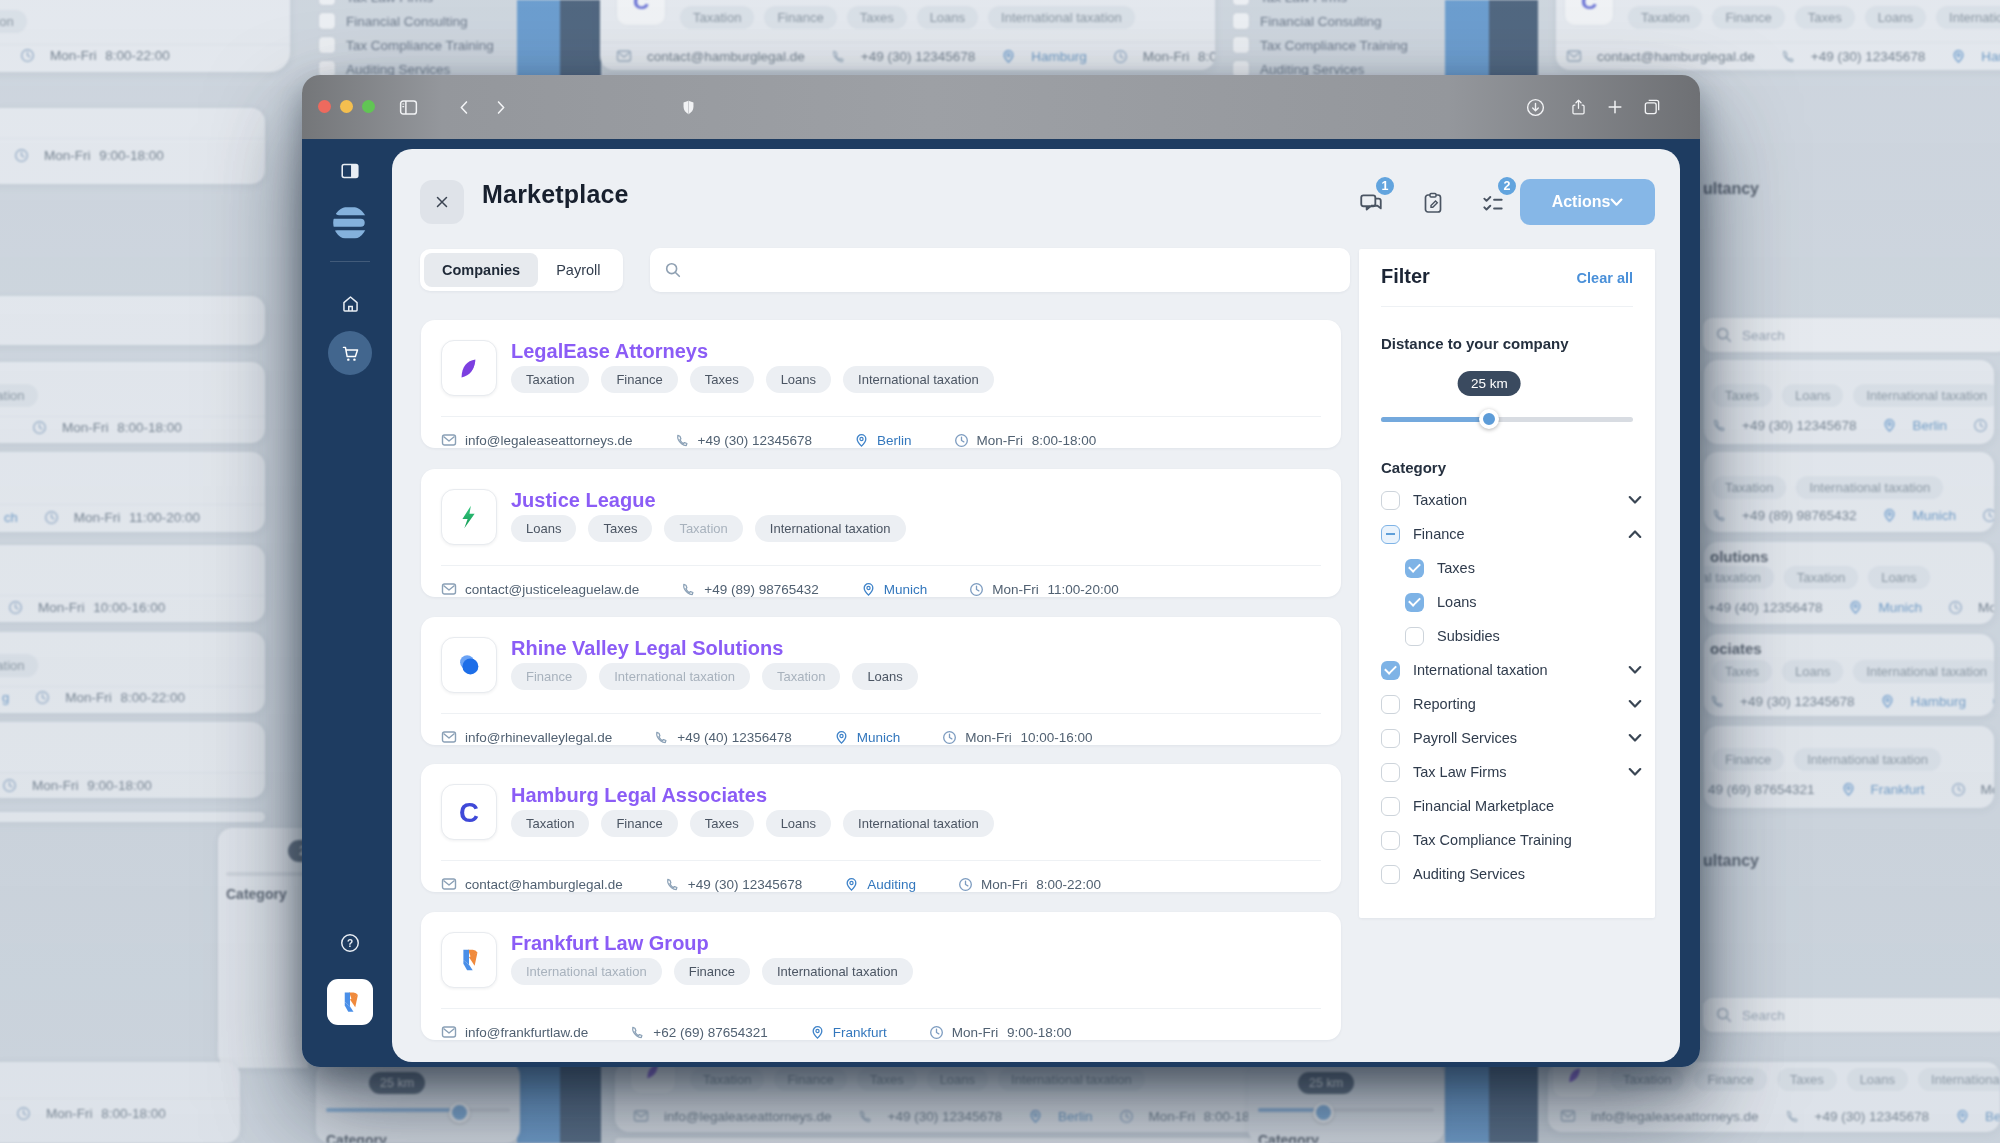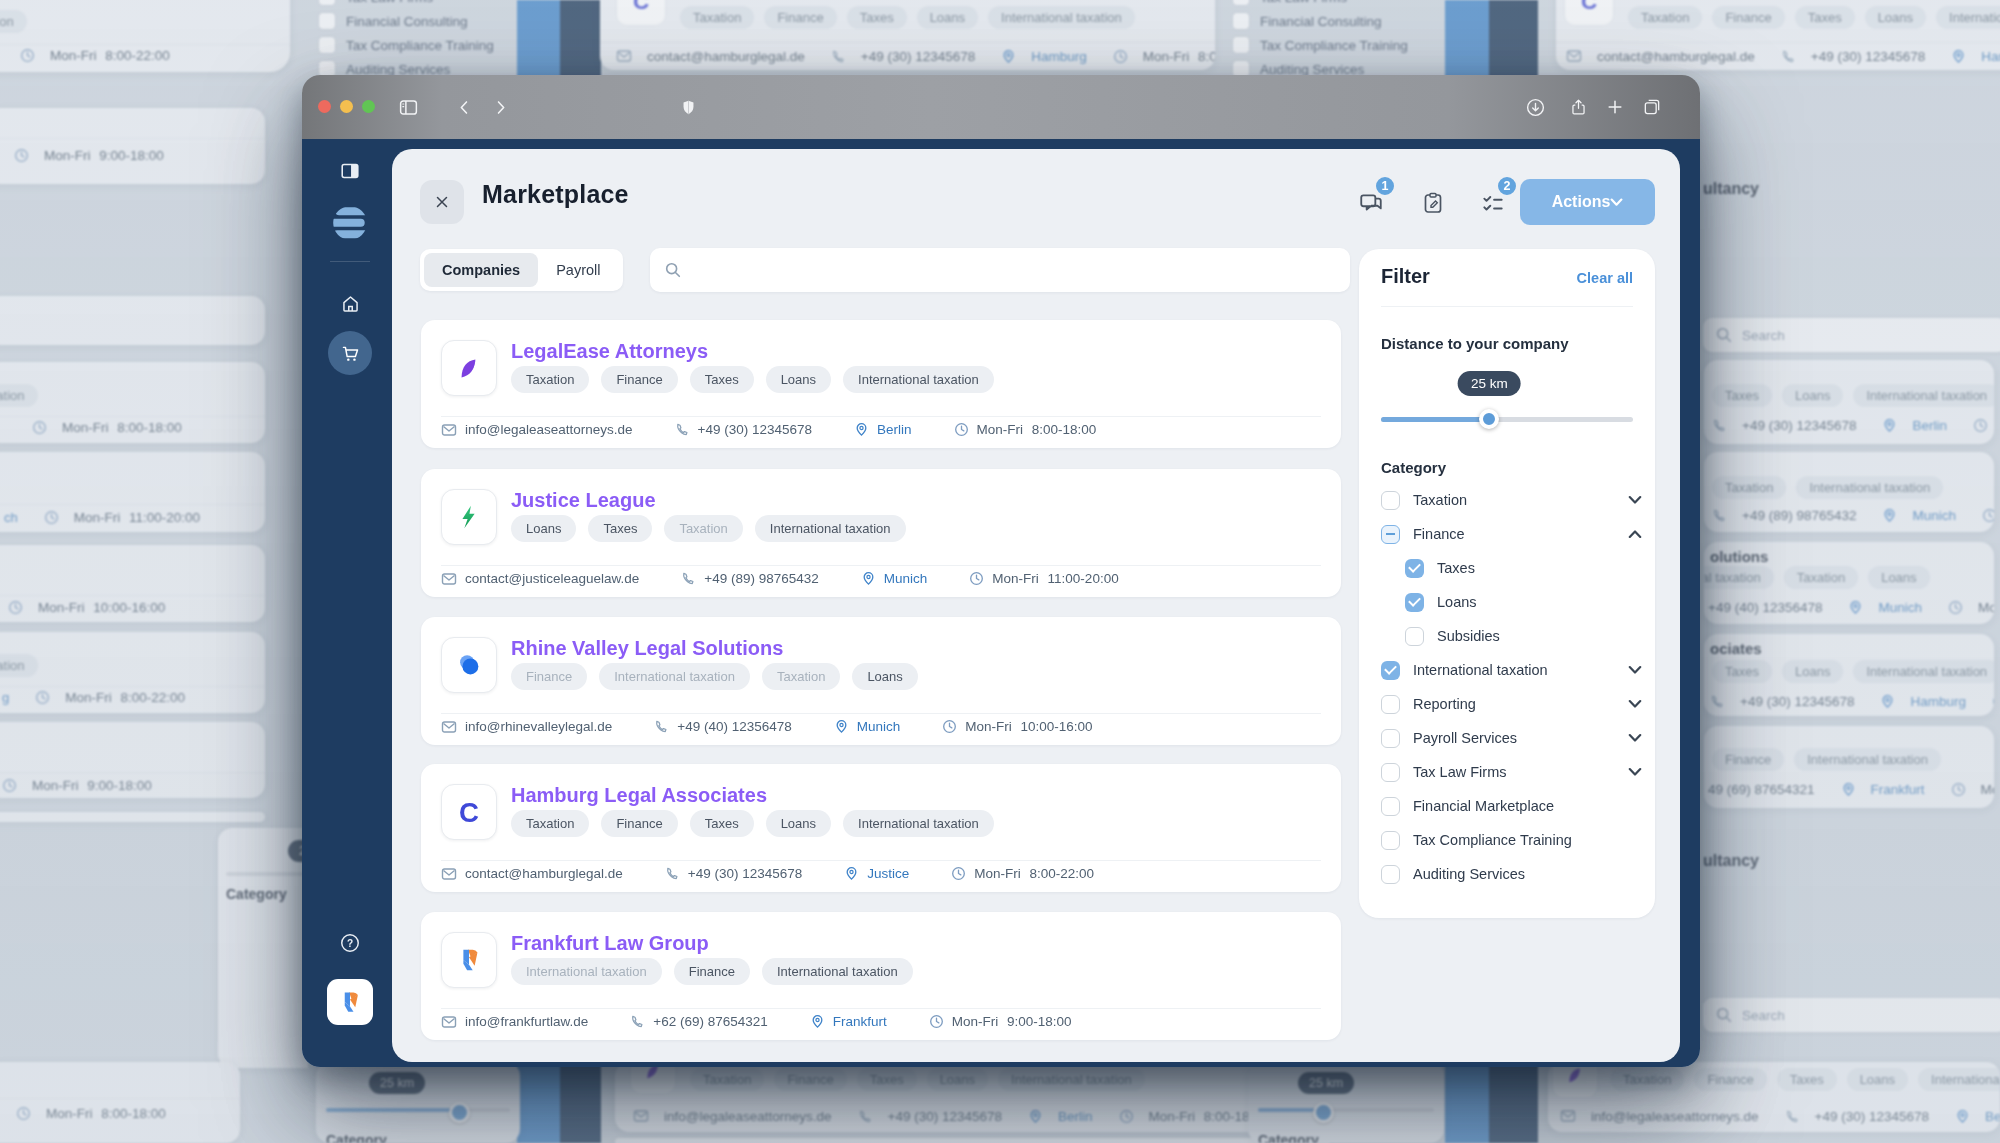--- a/index.html
+++ b/index.html
@@ -65,28 +65,28 @@
   .searchbar input::placeholder{color:#94a1b1}
   
   .card{position:absolute;left:29px;width:920px;height:128px;background:#fff;border-radius:14px;box-shadow:0 1px 3px rgba(25,40,60,.06)}
   .logo{position:absolute;left:20px;top:20px;width:56px;height:56px;border-radius:13px;border:1px solid #e8ebef;
     background:#fff;display:flex;align-items:center;justify-content:center;box-shadow:0 1px 3px rgba(25,40,60,.07);box-sizing:border-box}
   .cname{position:absolute;left:90px;top:20px;font-size:20px;font-weight:700;color:#8b5cf6}
   .tagrow{position:absolute;left:90px;top:46px;display:flex}
   .tag{display:inline-block;background:#eceff3;color:#4b5563;border-radius:999px;padding:6px 15px;font-size:13px;margin-right:12px;white-space:nowrap}
   .tag.muted{color:#a8b2bd}
   .cdiv{position:absolute;left:20px;right:20px;top:96px;height:1px;background:#eef1f4}
-  .cfoot{position:absolute;left:20px;top:91px;bottom:0;display:flex;align-items:center;gap:42px}
+  .cfoot{position:absolute;left:20px;top:91px;bottom:0;display:flex;align-items:flex-end;gap:42px}
   .citem{display:flex;align-items:center;gap:8px;font-size:13.5px;color:#516172;white-space:nowrap}
   .ccity{color:#3377bd;font-weight:500;cursor:pointer}
   .hours{word-spacing:5px}
   .ci{display:inline-flex;align-items:center}
   .ci.mail,.ci.phone{color:#8aa0b6}.ci.pin{color:#3f83c9}.ci.clock{color:#7d9cc0}
   
-  .fpanel{position:absolute;left:967px;top:100px;width:296px;height:669px;background:#fff;border-radius:20px;
+  .fpanel{position:absolute;left:967px;top:100px;width:296px;height:669px;background:#fff;border-radius:2px;
     box-shadow:0 1px 3px rgba(25,40,60,.06);box-sizing:border-box}
   .f-title{position:absolute;left:22px;top:16px;font-size:20px;font-weight:700;color:#1c2535}
   .f-clear{position:absolute;right:22px;top:21px;font-size:14.5px;font-weight:600;color:#4a90d9;cursor:pointer}
   .f-div{position:absolute;left:22px;right:22px;top:57px;height:1px;background:#eef1f4}
   .f-dlabel{position:absolute;left:22px;top:86px;font-size:15px;font-weight:600;color:#25303f}
   .f-slider{position:absolute;left:22px;right:22px;top:168px;height:5px;border-radius:3px;background:#d8dce2}
   .f-fill{position:absolute;left:0;top:0;height:5px;border-radius:3px;background:#74a9dd}
   .f-thumb{position:absolute;top:-8px;width:20px;height:20px;border-radius:50%;background:#5d9cd8;
     border:4px solid #fff;box-sizing:border-box;box-shadow:0 1px 4px rgba(0,0,0,.3);transform:translateX(-50%);cursor:pointer}
   .f-pill{position:absolute;top:-46px;transform:translateX(-50%);background:#3a4a5f;color:#fff;
@@ -1038,21 +1038,21 @@
               </span>
               <span>+49 (30) 12345678</span>
             </span>
           <span class="citem">
               <span class="ci pin">
                 <svg viewBox="0 0 16 16" width="15">
                   <path d="M8 1.8a4.6 4.6 0 0 1 4.6 4.6C12.6 9.5 8 14 8 14S3.4 9.5 3.4 6.4A4.6 4.6 0 0 1 8 1.8z" fill="none" stroke="currentColor" stroke-width="1.4"></path>
                   <circle cx="8" cy="6.4" r="1.7" fill="none" stroke="currentColor" stroke-width="1.3"></circle>
                 </svg>
               </span>
-              <span class="ccity">Justice</span>
+              <span class="ccity">Auditing</span>
             </span>
           <span class="citem">
               <span class="ci clock">
                 <svg viewBox="0 0 16 16" width="15">
                   <circle cx="8" cy="8" r="6.2" fill="none" stroke="currentColor" stroke-width="1.4"></circle>
                   <path d="M8 4.5V8l2.5 1.5" fill="none" stroke="currentColor" stroke-width="1.4" stroke-linecap="round"></path>
                 </svg>
               </span>
               <span class="hours">Mon-Fri 8:00-22:00</span>
             </span>

